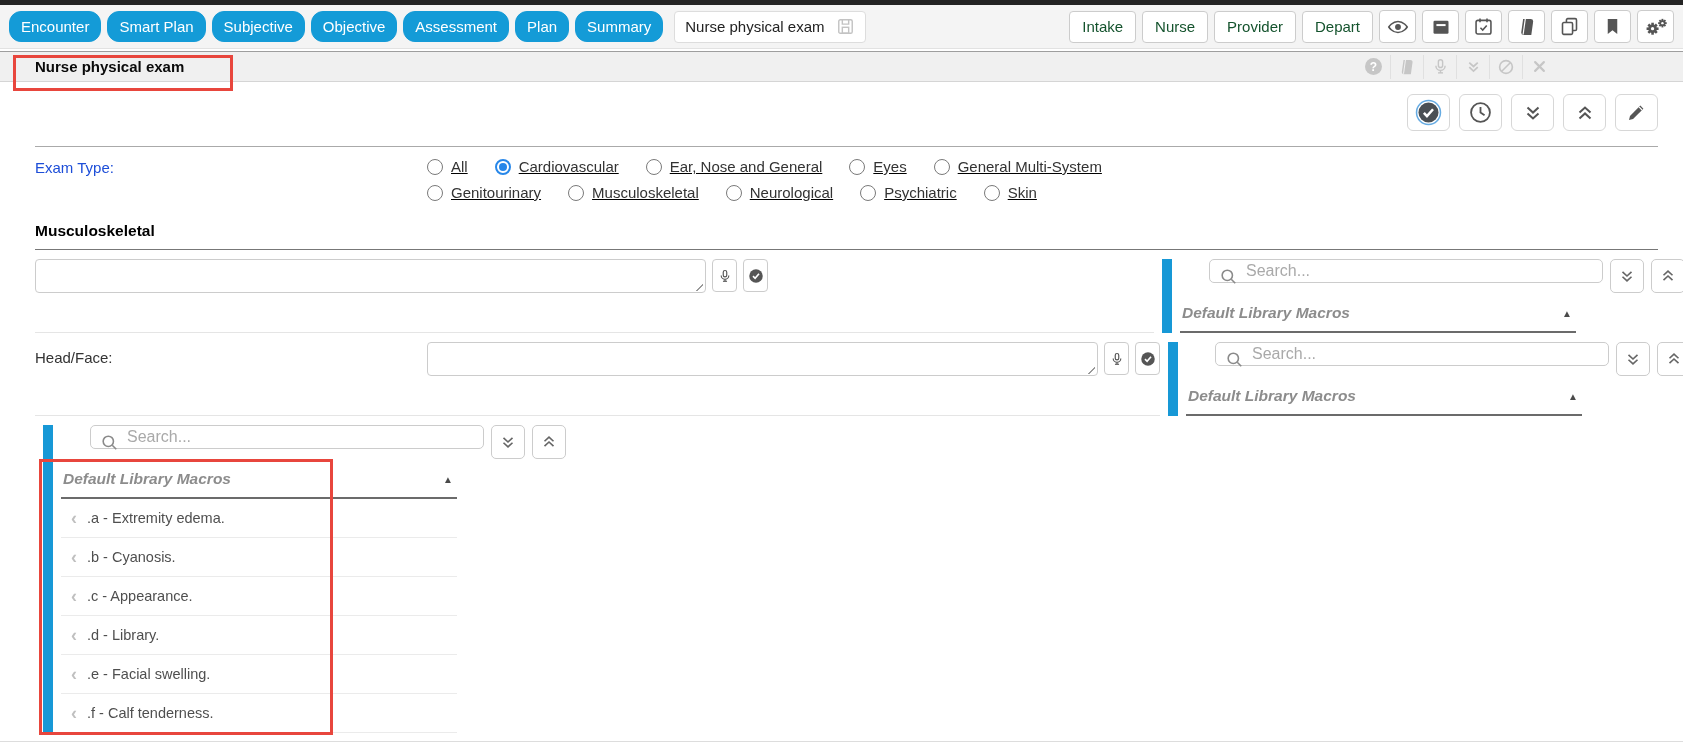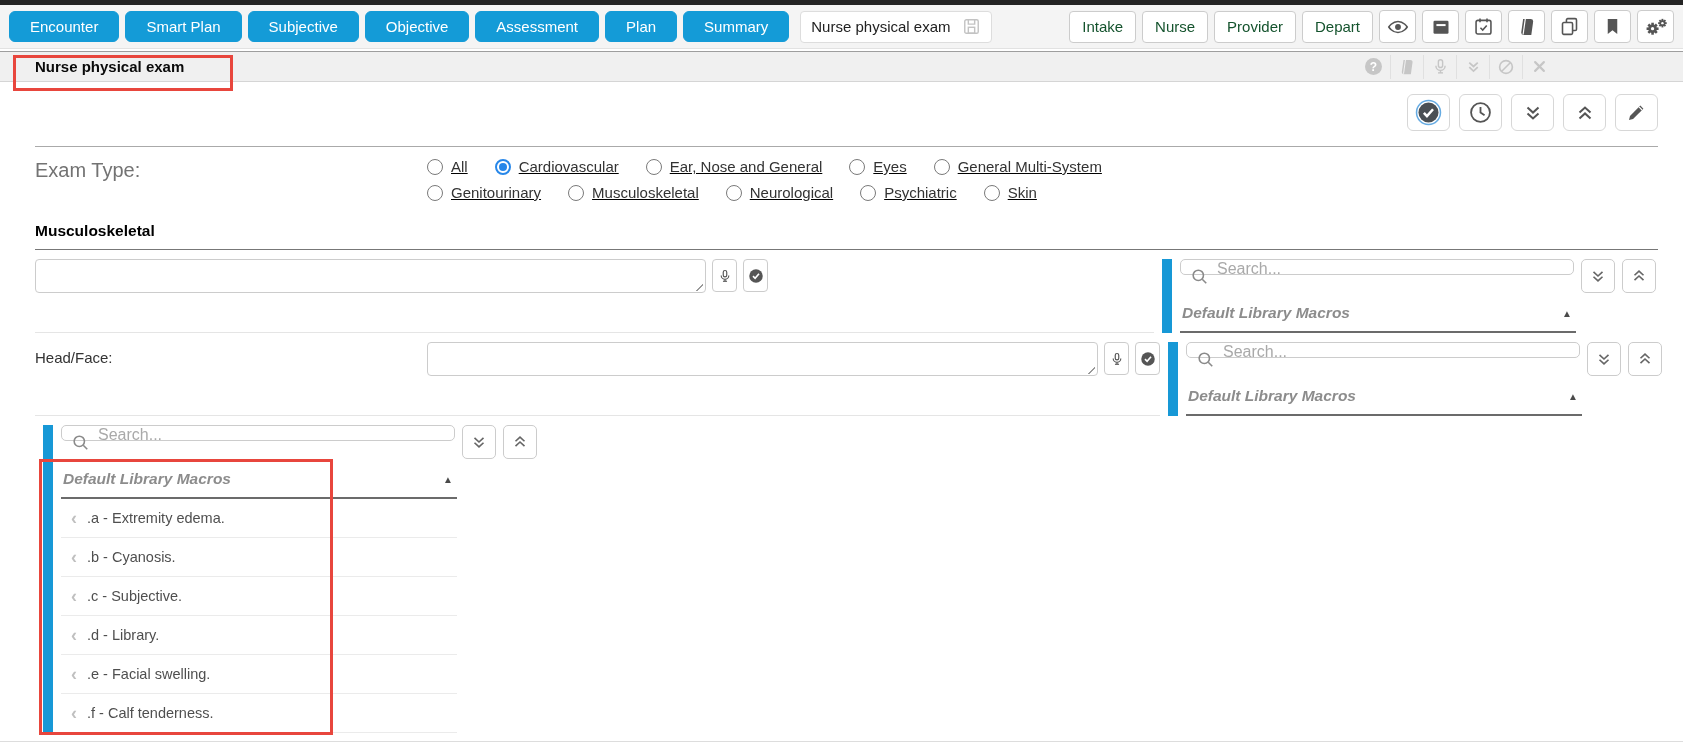--- a/index.html
+++ b/index.html
@@ -3,22 +3,22 @@
 <meta charset="utf-8">
 <style>
   * { box-sizing: border-box; margin: 0; padding: 0; }
   html,body { width:1683px; height:749px; overflow:hidden; background:#fff;
     font-family:"Liberation Sans","DejaVu Sans",sans-serif; }
 
   
   .top-strip { height:5px; background:#232323; }
   .toolbar { height:44px; background:#f4f4f4; border-bottom:1px solid #e2e2e2;
     display:flex; align-items:center; padding:0 9px; gap:6px; }
-  .btn-blue { background:#149bd7; color:#fff; border:1px solid #149bd7; border-radius:6px;
-    padding:6px 20px; font-size:15px; font-family:inherit; white-space:nowrap; }
+  .btn-blue { background:#149bd7; color:#fff; border:1px solid #149bd7; border-radius:12px;
+    padding:6px 11px; font-size:15px; font-family:inherit; white-space:nowrap; }
   .note-box { background:#fff; border:1px solid #ddd; border-radius:4px; height:32px;
     padding:0 10px; display:flex; align-items:center; gap:12px; margin-left:5px; }
   .note-box .note-text { font-size:15px; color:#222; }
   .toolbar-right { margin-left:auto; display:flex; align-items:center; gap:6px; }
   .btn-ghost { background:#fff; border:1px solid #ccc; border-radius:4px; height:32px;
     padding:0 12px; font-size:15px; color:#14532d; font-family:inherit; white-space:nowrap; }
   .btn-icon { background:#fff; border:1px solid #ccc; border-radius:4px; width:37px; height:33px;
     display:flex; align-items:center; justify-content:center; }
 
   
@@ -36,21 +36,21 @@
     font-size:12px; font-weight:bold; display:flex; align-items:center; justify-content:center; }
 
   
   .actions { display:flex; justify-content:flex-end; gap:9px; margin:12px 25px 0 0; }
   .action-btn { width:43px; height:37px; background:#fff; border:1px solid #d7d7d7;
     border-radius:6px; display:flex; align-items:center; justify-content:center; }
 
   
   .divider1 { border-top:1px solid #aaa; margin:15px 25px 0 35px; }
   .exam-type { display:flex; margin:11px 25px 0 35px; }
-  .exam-type-label { width:392px; font-size:20px; color:#737373; padding-top:1px; }
+  .exam-type-label { width:392px; font-size:15px; color:#1d4ed8; padding-top:1px; }
   .radio-rows { display:flex; flex-direction:column; gap:9px; }
   .radio-row { display:flex; gap:27px;text-decoration:underline; }
   .radio-opt { display:flex; align-items:center; gap:8px; font-size:15px; color:#333; }
   .radio { width:16px; height:16px; border:1.5px solid #7a7a7a; border-radius:50%;
     background:#fff; position:relative; flex:0 0 auto; }
   .radio.checked { border-color:#2787e9; border-width:2px; }
   .radio.checked::after { content:""; position:absolute; left:50%; top:50%; width:8px; height:8px;
     margin:-4px 0 0 -4px; border-radius:50%; background:#2787e9; }
 
   
@@ -69,22 +69,22 @@
     background:repeating-linear-gradient(135deg, transparent 0 2px, #9a9a9a 2px 3.5px, transparent 3.5px 5.5px);
     clip-path:polygon(100% 0,100% 100%,0 100%); pointer-events:none; }
   .mini-btn { width:25px; height:33px; background:#fff; border:1px solid #ccc; border-radius:4px;
     margin-left:6px; display:flex; align-items:center; justify-content:center; flex:0 0 auto; }
 
   .row-panel { width:496px; flex:0 0 auto; display:flex; padding-top:9px; margin-left:8px;
     position:relative; }
   .blue-bar { width:10px; background:#1798d6; flex:0 0 auto; }
   .panel-body { margin-left:8px; flex:1; display:flex; flex-direction:column; }
   .search-row { display:flex; gap:7px; }
-  .search-box { position:relative; width:394px; height:16px; border:1px solid #ccc;
-    border-radius:5px; background:#fff; }
+  .search-box { position:relative; width:394px; height:24px; border:1px solid #ccc;
+    border-radius:5px; background:#fff;margin-left:29px; }
   .search-box input { border:none; outline:none; width:100%; height:100%; padding:0 8px 0 36px;
     font-size:16px; color:#333; border-radius:5px; font-family:inherit; background:transparent; }
   .search-box input::placeholder { color:#a9a9a9; }
   .search-box .mag { position:absolute; left:9px; top:7px; }
   .chev-btn { width:34px; height:34px; background:#fff; border:1px solid #ccc; border-radius:5px;
     display:flex; align-items:center; justify-content:center; flex:0 0 auto; }
 
   .panel-lower { width:396px; }
   .macros-header { display:flex; justify-content:space-between; align-items:center;
     margin-top:11px; padding:0 4px 9px 2px; border-bottom:2px solid #6b6b6b;font-style:italic; }
@@ -528,21 +528,21 @@
             <div class="macro-item">
               <span class="chev">‹</span>
               <span>.a - Extremity edema.</span>
             </div>
             <div class="macro-item">
               <span class="chev">‹</span>
               <span>.b - Cyanosis.</span>
             </div>
             <div class="macro-item">
               <span class="chev">‹</span>
-              <span>.c - Subjective.</span>
+              <span>.c - Appearance.</span>
             </div>
             <div class="macro-item">
               <span class="chev">‹</span>
               <span>.d - Library.</span>
             </div>
             <div class="macro-item">
               <span class="chev">‹</span>
               <span>.e - Facial swelling.</span>
             </div>
             <div class="macro-item">

